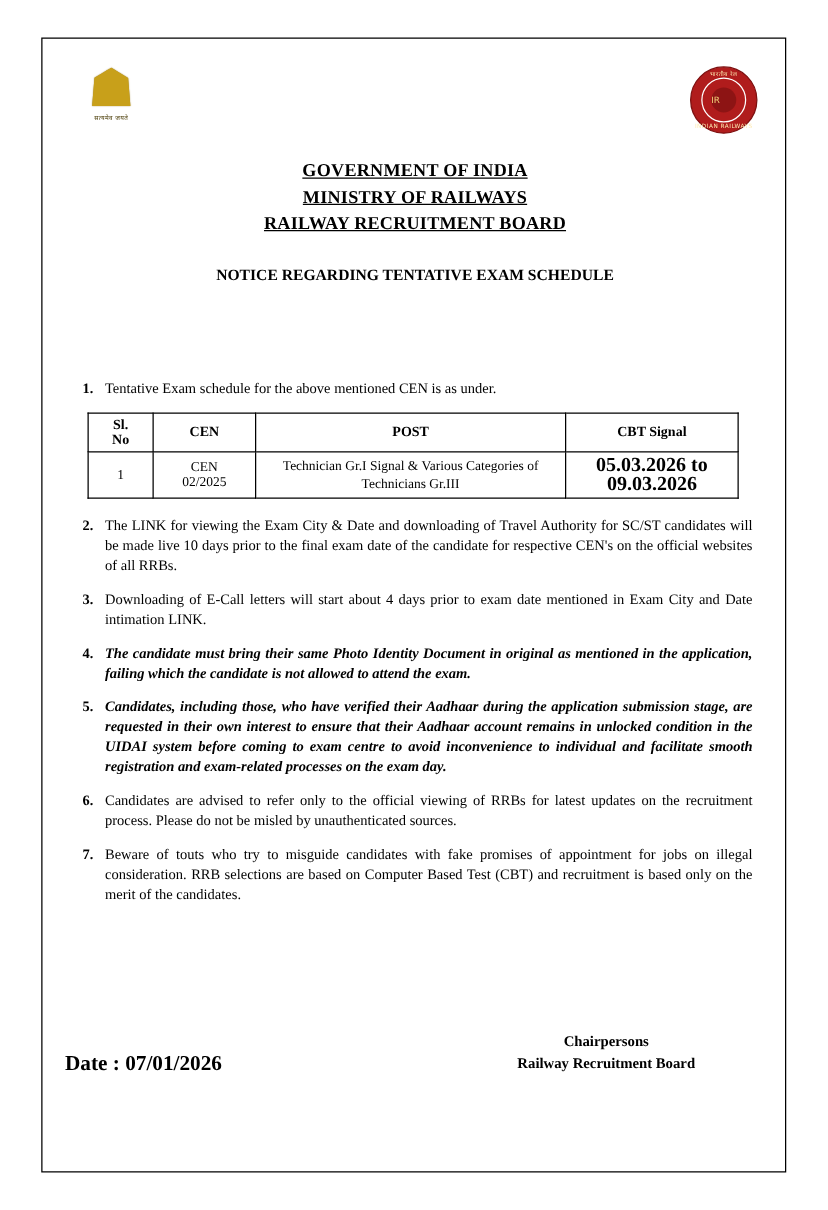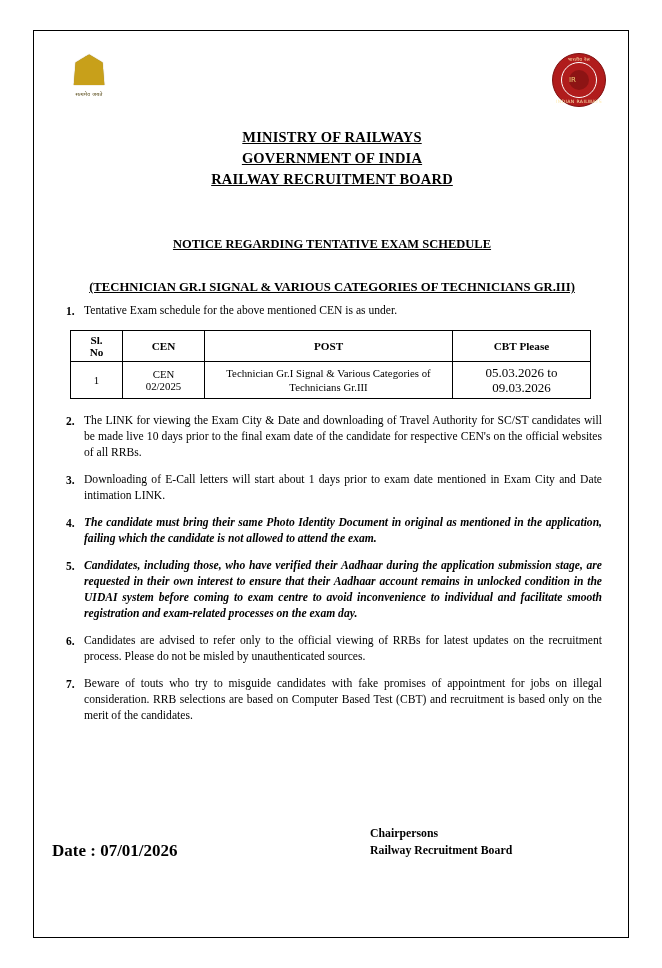--- a/index.html
+++ b/index.html
@@ -121,22 +121,20 @@
     position: absolute;
     left: 0;
     top: 180px;
     width: 596px;
     text-align: center;
   }
   .sub-line {
     font-weight: bold;
     font-size: 12.5px;
     line-height: 19px;
-    text-decoration: underline;
-    margin-top: 24px;
   }
   .sub-line.wide { font-size: 12.7px; }
 
   
   .content {
     position: absolute;
     left: 28px;
     top: 272px;
     width: 540px;
   }
@@ -179,35 +177,36 @@
     padding: 3px 16px;
     text-align: center;
     vertical-align: middle;
   }
   table.sched th {
     font-weight: bold;
     font-size: 11.2px;
     height: 18px;
   }
   table.sched td.cbt {
-    font-weight: normal;
-    font-size: 13px;
+    font-weight: bold;
+    font-size: 16px;
     line-height: 15px;
   }
   table.sched td.post { line-height: 14px; }
   col.c1 { width: 52px; }
   col.c2 { width: 82px; }
   col.c3 { width: 248px; }
   col.c4 { width: 138px; }
 
   
   .sign {
     position: absolute;
     right: 28px;
     bottom: 78px;
+    text-align: center;
     font-weight: bold;
     font-size: 11.8px;
     line-height: 17px;
     width: 230px;
   }
   .date {
     position: absolute;
     left: 18px;
     bottom: 78px;
     font-weight: bold;
@@ -228,28 +227,27 @@
 
     <div class="emblem-right">
       <div class="ring"></div>
       <div class="inner"></div>
       <div class="arc-top">भारतीय रेल</div>
       <div class="core">IR</div>
       <div class="arc-bottom">INDIAN RAILWAYS</div>
     </div>
 
     <div class="head-block">
+      <div class="head-line">GOVERNMENT OF INDIA</div>
       <div class="head-line">MINISTRY OF RAILWAYS</div>
-      <div class="head-line">GOVERNMENT OF INDIA</div>
       <div class="head-line">RAILWAY RECRUITMENT BOARD</div>
     </div>
 
     <div class="sub-block">
       <div class="sub-line">NOTICE REGARDING TENTATIVE EXAM SCHEDULE</div>
-      <div class="sub-line wide">(TECHNICIAN GR.I SIGNAL &amp; VARIOUS CATEGORIES OF TECHNICIANS GR.III)</div>
     </div>
 
     <div class="content">
 
       <div class="item">
         <div class="num">1.</div>
         <div class="txt">Tentative Exam schedule for the above mentioned CEN is as under.</div>
       </div>
 
       <div class="table-wrap">
@@ -258,42 +256,42 @@
             <col class="c1">
               <col class="c2">
               <col class="c3">
               <col class="c4">
           </colgroup>
           <thead>
             <tr>
               <th>Sl. No</th>
               <th>CEN</th>
               <th>POST</th>
-              <th>CBT  Please</th>
+              <th>CBT  Signal</th>
             </tr>
           </thead>
           <tbody>
             <tr>
               <td>1</td>
               <td>CEN 02/2025</td>
               <td class="post">Technician Gr.I Signal &amp; Various Categories of Technicians Gr.III</td>
               <td class="cbt">05.03.2026 to 09.03.2026</td>
             </tr>
           </tbody>
         </table>
       </div>
 
       <div class="item">
         <div class="num">2.</div>
         <div class="txt">The LINK for viewing the Exam City &amp; Date and downloading of Travel Authority for SC/ST candidates will be made live 10 days prior to the final exam date of the candidate for respective CEN's on the official websites of all RRBs.</div>
       </div>
 
       <div class="item">
         <div class="num">3.</div>
-        <div class="txt">Downloading of E-Call letters will start about 1 days prior to exam date mentioned in Exam City and Date intimation LINK.</div>
+        <div class="txt">Downloading of E-Call letters will start about 4 days prior to exam date mentioned in Exam City and Date intimation LINK.</div>
       </div>
 
       <div class="item">
         <div class="num">4.</div>
         <div class="txt bold">The candidate must bring their same Photo Identity Document in original as mentioned in the application, failing which the candidate is not allowed to attend the exam.</div>
       </div>
 
       <div class="item">
         <div class="num">5.</div>
         <div class="txt bold">Candidates, including those, who have verified their Aadhaar during the application submission stage, are requested in their own interest to ensure that their Aadhaar account remains in unlocked condition in the UIDAI system before coming to exam centre to avoid inconvenience to individual and facilitate smooth registration and exam-related processes on the exam day.</div>

